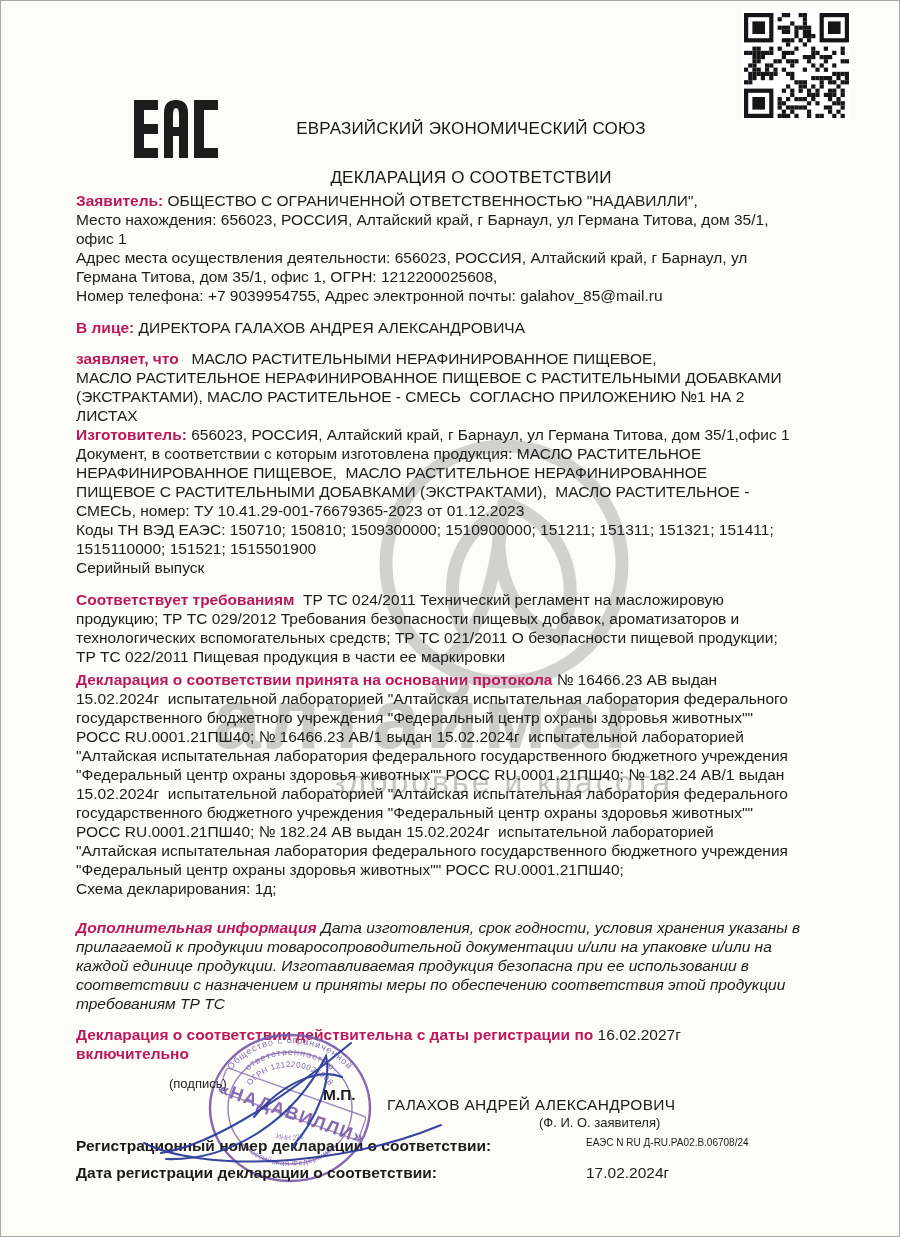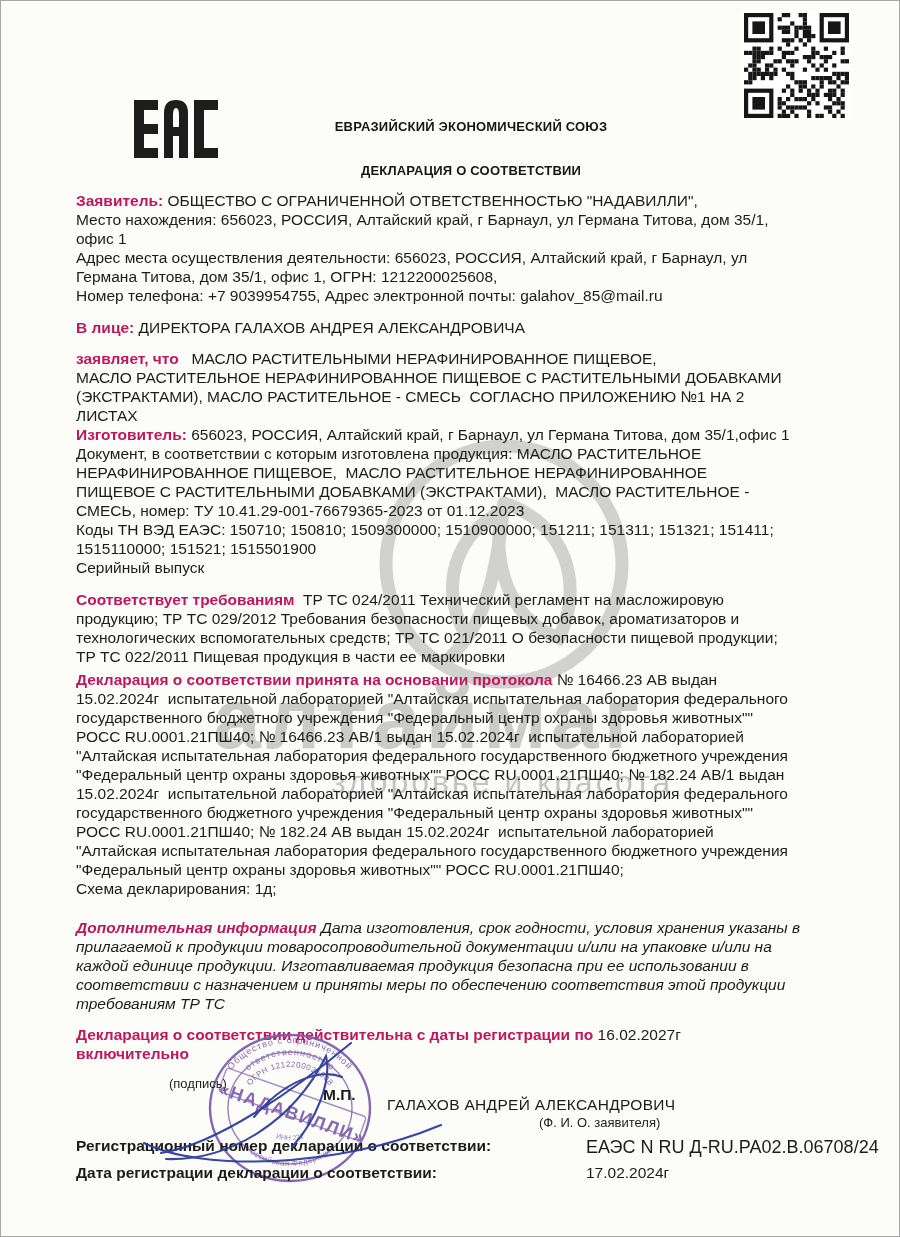--- a/index.html
+++ b/index.html
@@ -10,21 +10,21 @@
     background:#fcfcf9;
     border:1px solid #a6a6a6;
     box-sizing:border-box;
     overflow:hidden;
     font-family:"Liberation Sans","DejaVu Sans",sans-serif;
     color:#1c1c1c;
   }
   
   .eac-logo{position:absolute;left:133px;top:99px;width:84px;height:58px;}
   .titles{position:absolute;left:90px;top:118px;width:760px;text-align:center;}
-  .title-line{font-size:13px;font-weight:bold;letter-spacing:.2px;color:#161616;white-space:pre;}
+  .title-line{font-size:17px;font-weight:normal;letter-spacing:.2px;color:#161616;white-space:pre;}
   .title-line + .title-line{margin-top:29px;}
   .qr{position:absolute;left:741px;top:10px;width:109px;height:109px;background:#fff;padding:2px;box-sizing:border-box;}
   
   .wm{position:absolute;z-index:0;pointer-events:none;}
   .wm-leaf{left:368px;top:430px;width:270px;height:266px;opacity:.5;}
   .wm-brand{left:212px;top:668px;font-size:86px;font-weight:bold;color:#9f9f9f;opacity:.52;letter-spacing:5px;white-space:pre;}
   .wm-tagline{left:330px;top:763px;font-size:32px;color:#b9b9b9;opacity:.85;letter-spacing:3px;white-space:pre;}
   
   .content{position:absolute;left:75px;top:190px;width:772px;z-index:2;font-size:15.5px;line-height:19px;}
   .content .ln{white-space:pre;}
@@ -36,21 +36,21 @@
   .blk-additional{margin-top:20px;font-style:italic;}
   .blk-validity{margin-top:12px;}
   
   .abs{position:absolute;z-index:4;}
   .mp{left:322px;top:1085px;font-weight:bold;font-size:15.5px;}
   .fio-name{left:386px;top:1095px;font-size:15.5px;letter-spacing:.3px;}
   .cap{font-size:13px;color:#222;}
   .sign-cap{left:168px;top:1075px;}
   .fio-cap{left:538px;top:1114px;}
   .reg-label{left:75px;top:1136px;font-weight:bold;font-size:15.5px;}
-  .reg-value{left:585px;top:1136px;font-size:18px;}
+  .reg-value{left:585px;top:1136px;font-size:10px;}
   .date-label{left:75px;top:1163px;font-weight:bold;font-size:15.5px;}
   .date-value{left:585px;top:1163px;font-size:15.5px;}
   
   .stamp{position:absolute;left:203px;top:1028px;width:172px;height:158px;z-index:3;opacity:.92;}
   .signature{position:absolute;left:135px;top:1020px;width:320px;height:160px;z-index:5;}
 </style>
 </head>
 <body>
 
 <div class="page">

